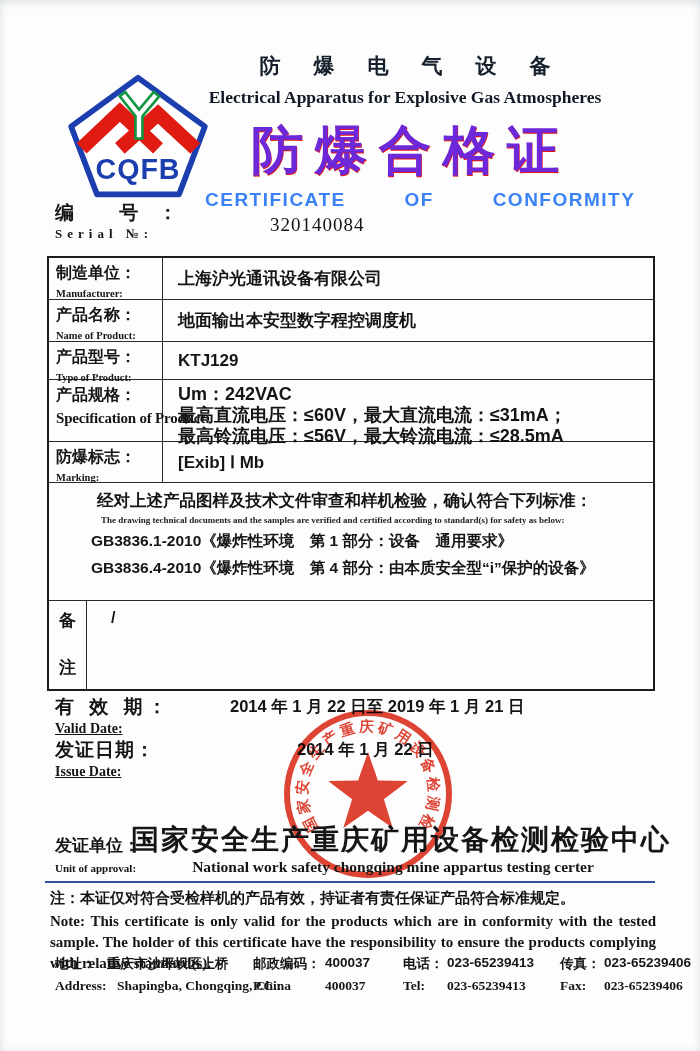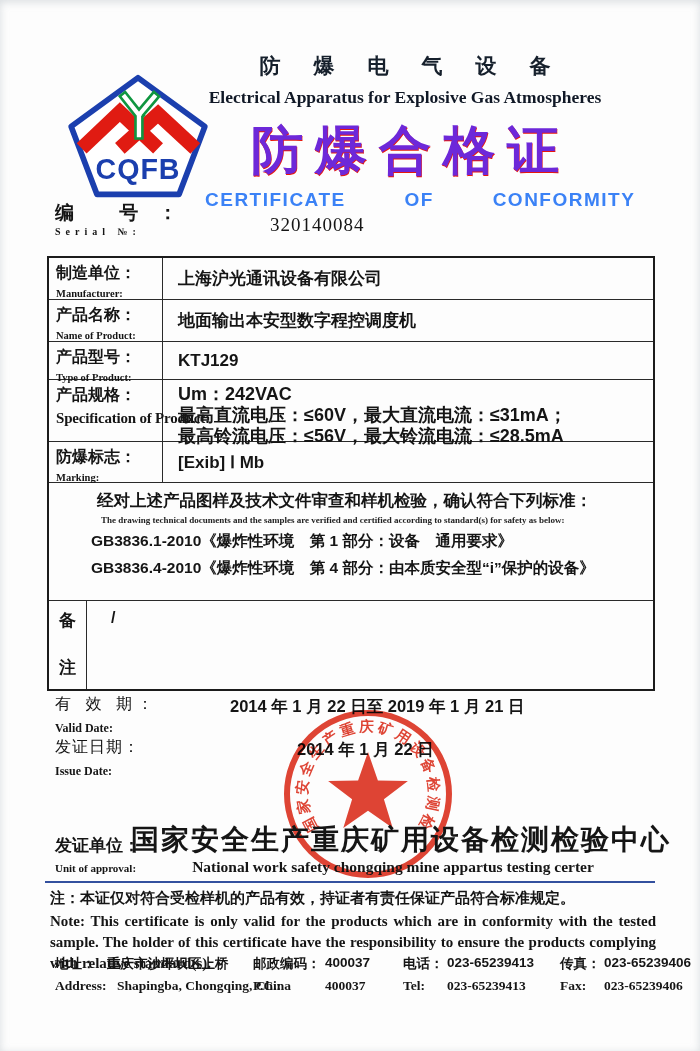--- a/index.html
+++ b/index.html
@@ -34,21 +34,21 @@
     color: #6d28d9; text-shadow: 0.5px 0.5px 0 #e8170c;
   }
   .hdr-cert {
     margin-top: 3px; font-size: 19px; font-weight: bold; letter-spacing: 1.5px;
     word-spacing: 52px; white-space: nowrap; color: #3b82f6;
   }
 
   
   .serial { position: absolute; left: 55px; top: 198px; width: 500px; height: 48px; }
   .serial-zh { position: absolute; left: 0; top: 2px; font-size: 19px; font-weight: bold; letter-spacing: 20px; white-space: nowrap; }
-  .serial-en { position: absolute; left: 0; top: 28px; font-family: "Liberation Serif", serif; font-size: 10px; font-weight: bold; letter-spacing: 5px; }
+  .serial-en { position: absolute; left: 0; top: 28px; font-family: "Liberation Serif", serif; font-size: 13px; font-weight: bold; letter-spacing: 5px; }
   .serial-val { position: absolute; left: 215px; top: 16px; font-family: "Liberation Serif", serif; font-size: 19px; letter-spacing: 1px; }
 
   
   .main-table {
     position: absolute; left: 47px; top: 256px; width: 608px;
     border: 2px solid #1c1c1c;
   }
   .t-row { display: flex; border-bottom: 1.5px solid #2a2a2a; }
   .t-row:last-child { border-bottom: none; }
   .t-label {
@@ -75,22 +75,22 @@
   .remarks .rm-label {
     width: 38px; flex: none; border-right: 1.5px solid #2a2a2a;
     display: flex; flex-direction: column; justify-content: space-between;
     align-items: center; padding: 8px 0 10px 0;
     font-size: 17px; font-weight: bold;
   }
   .remarks .rm-value { flex: 1; padding: 8px 0 0 24px; font-size: 16px; font-weight: 600; }
 
   
   .dates { position: absolute; left: 55px; top: 694px; width: 600px; height: 92px; }
-  .d-lbl { position: absolute; font-size: 16px; font-weight: normal; letter-spacing: 5px; white-space: nowrap; text-align: center; }
-  .d-en  { position: absolute; font-family: "Liberation Serif", serif; font-size: 12px; font-weight: bold; white-space: nowrap; }
+  .d-lbl { position: absolute; font-size: 19px; font-weight: bold; letter-spacing: 5px; white-space: nowrap; text-align: center; }
+  .d-en  { position: absolute; font-family: "Liberation Serif", serif; font-size: 14px; font-weight: bold; white-space: nowrap; text-decoration: underline; }
   .d-val { position: absolute; font-size: 16.5px; font-weight: 600; white-space: nowrap; }
 
   
   .stamp {
     position: absolute; left: 280px; top: 706px; width: 176px; height: 176px;
     opacity: 0.88; mix-blend-mode: multiply; pointer-events: none;
   }
 
   
   .approval { position: absolute; left: 55px; top: 820px; width: 600px; height: 62px; }

